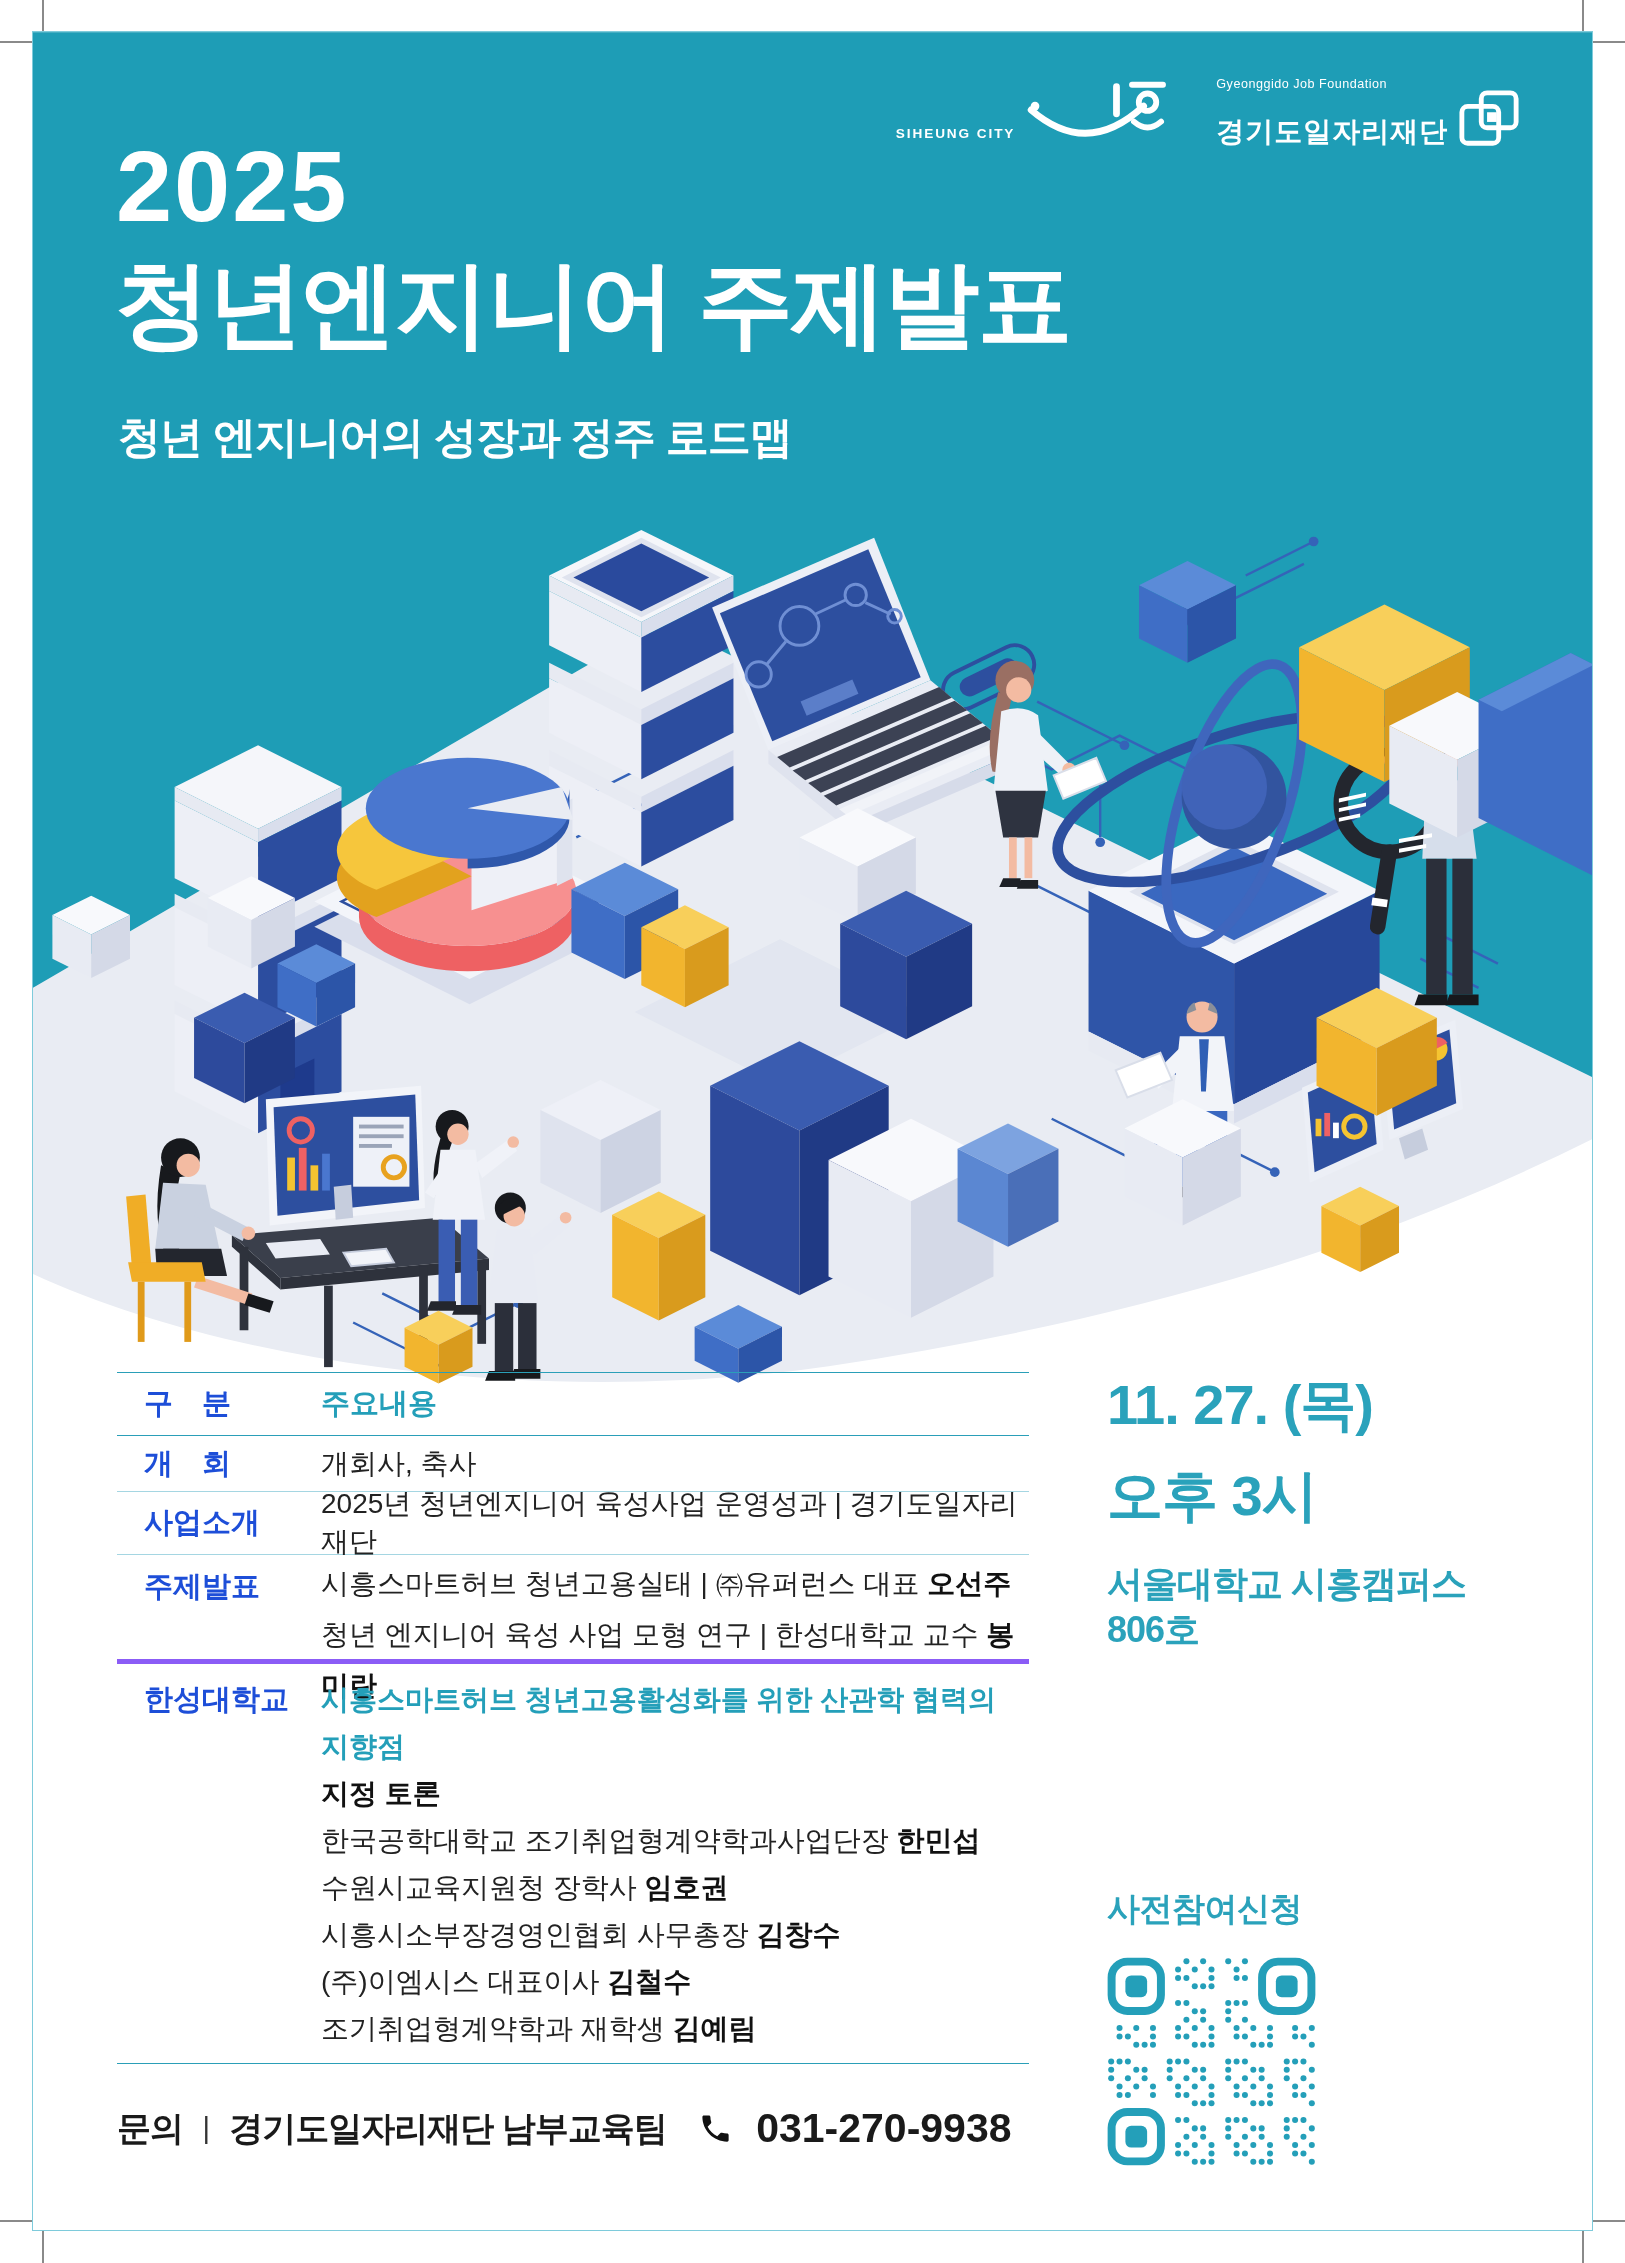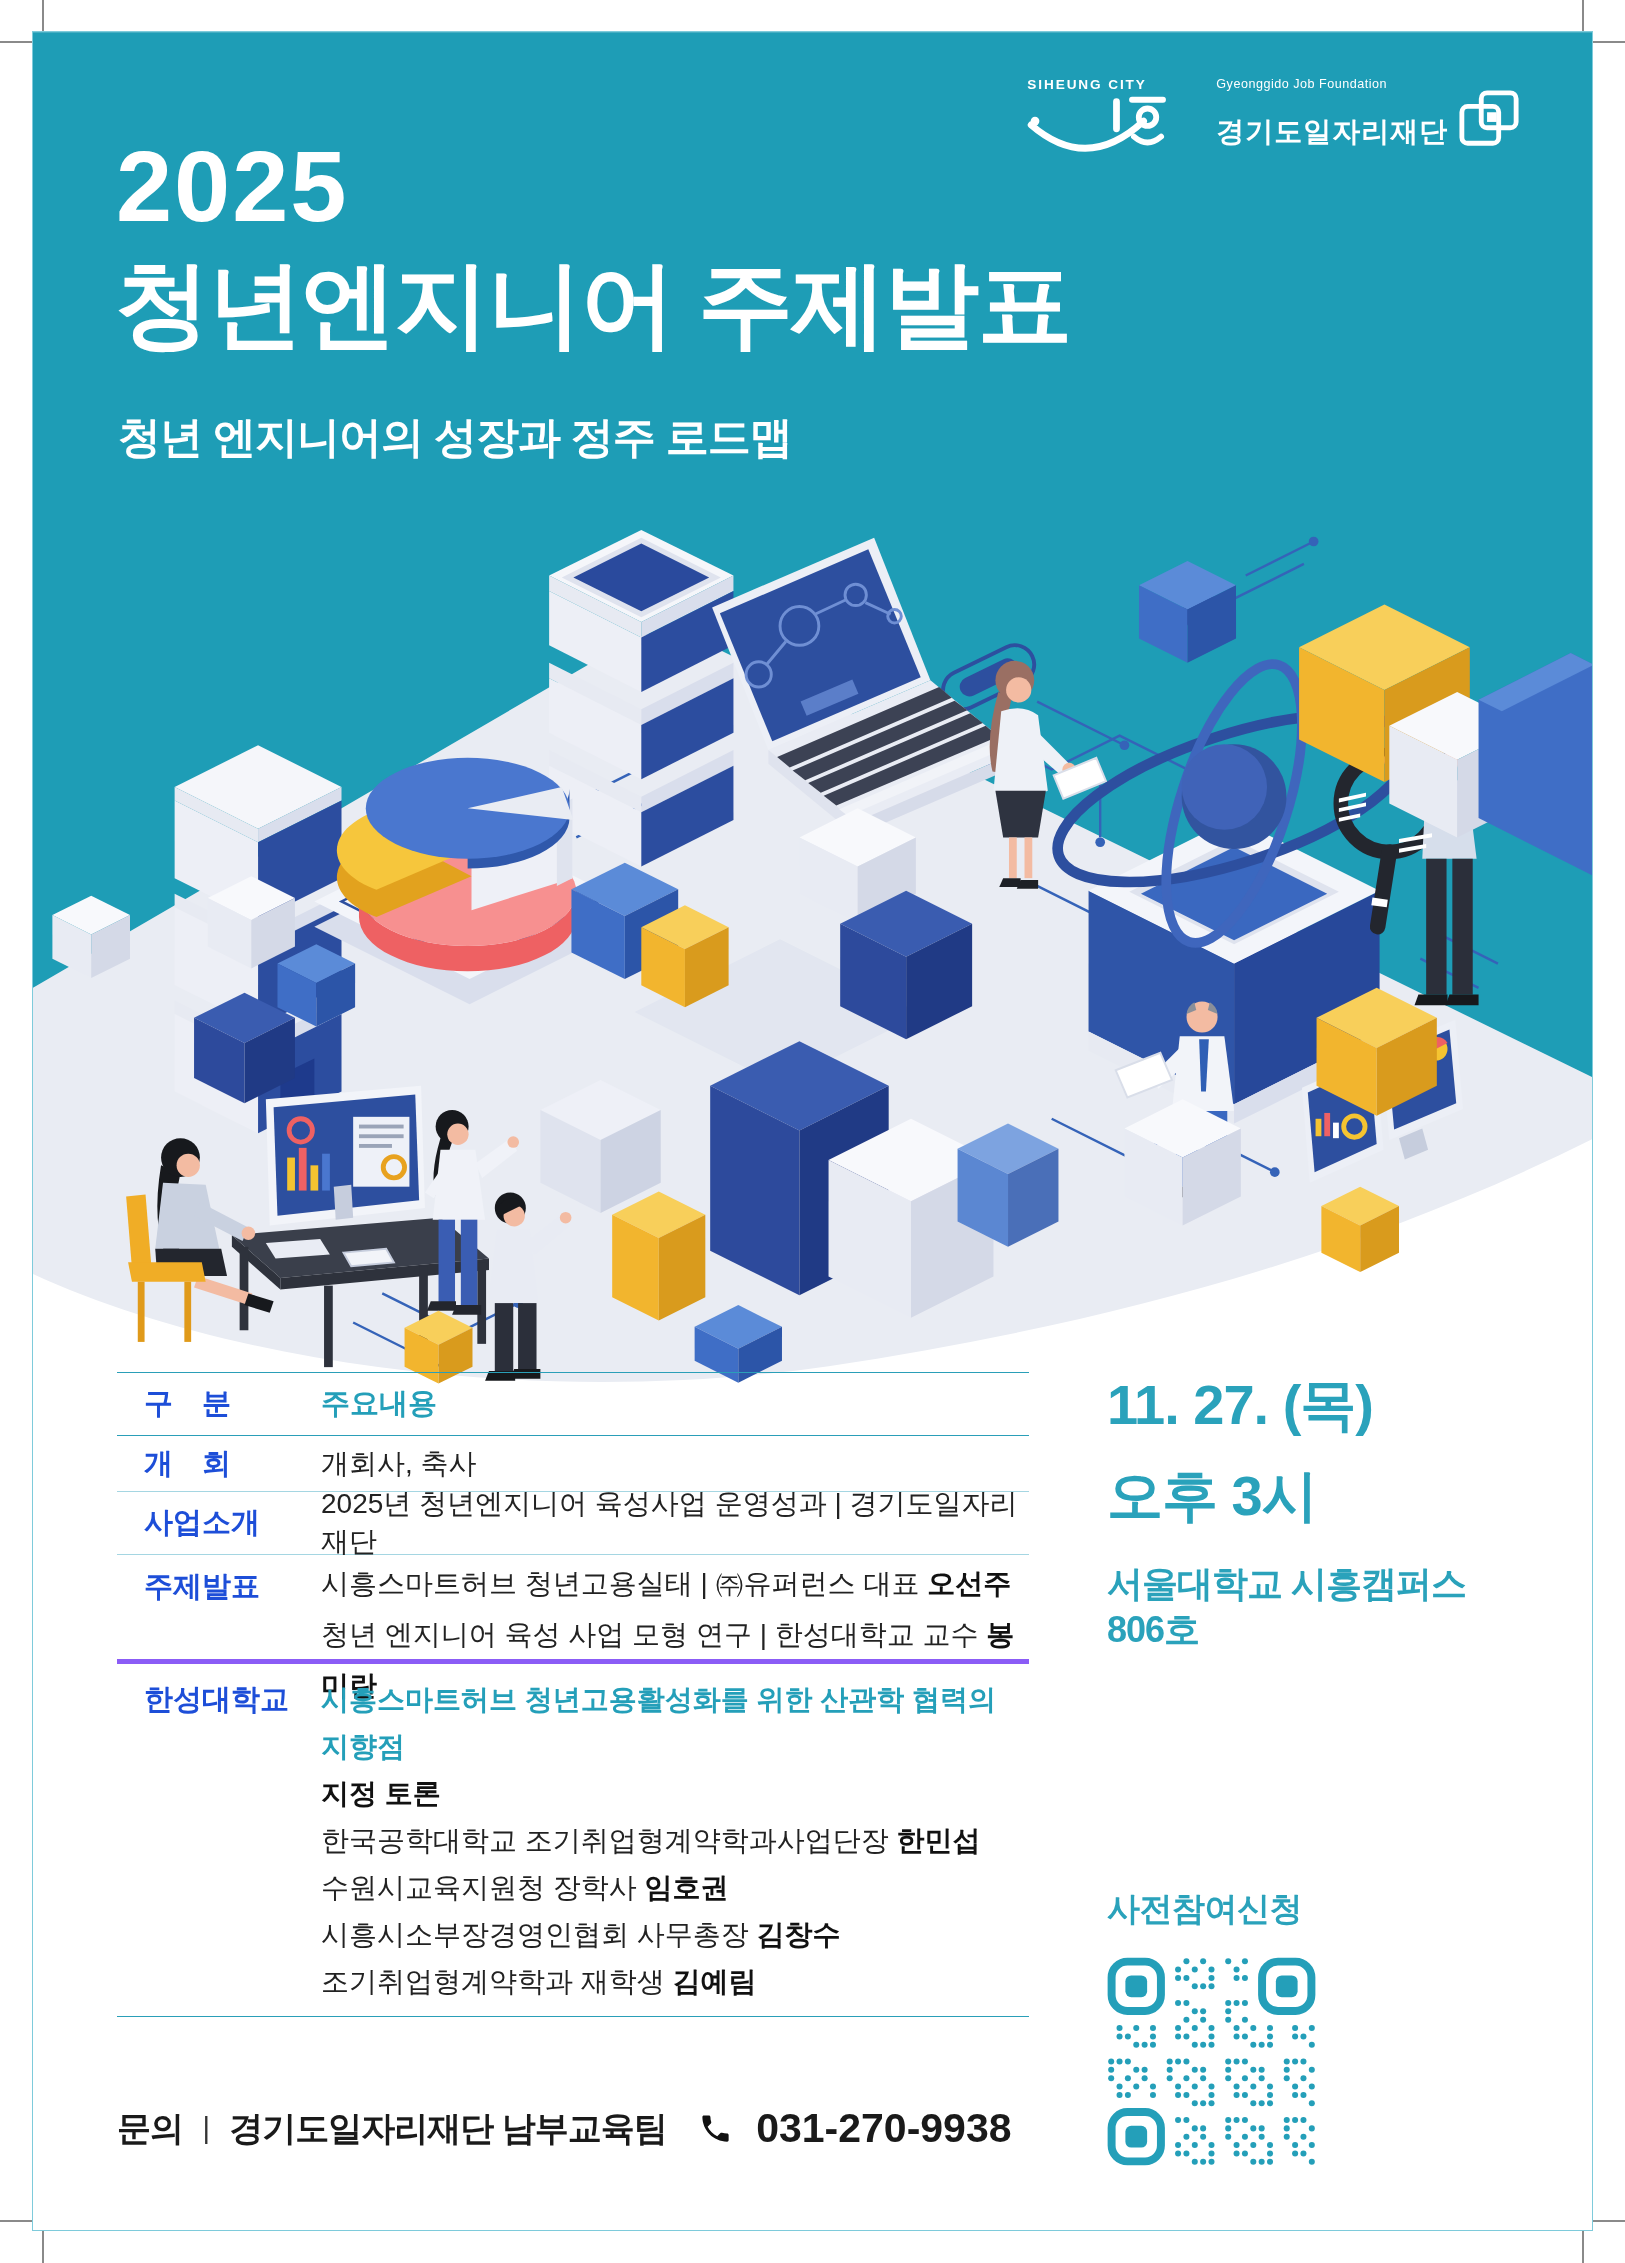--- a/index.html
+++ b/index.html
@@ -11,21 +11,21 @@
   svg.scene{position:absolute;left:0;top:0;z-index:0;}
 
   
   .hero-year{position:absolute;left:83px;top:97px;z-index:2;color:#fff;
              font-size:101px;font-weight:900;letter-spacing:1.9px;}
   .hero-title{position:absolute;left:82px;top:210px;z-index:2;color:#fff;
               font-size:95px;font-weight:900;letter-spacing:-1.9px;white-space:nowrap;}
   .hero-subtitle{position:absolute;left:85px;top:377px;z-index:2;color:#fff;
                  font-size:43px;font-weight:600;letter-spacing:-1px;white-space:nowrap;}
   .logos{position:absolute;top:45px;right:72px;z-index:2;display:flex;gap:43px;align-items:flex-start;}
-  .logo{display:flex;flex-direction:column;align-items:flex-start;color:#fff;}
+  .logo{display:flex;flex-direction:row;align-items:flex-end;color:#fff;gap:12px;}
   .logo .cap{font-size:13.6px;letter-spacing:1.9px;font-weight:600;}
   .logo2{display:flex;align-items:flex-end;gap:9.7px;color:#fff;}
   .logo2 .col{display:flex;flex-direction:column;}
   .logo2 .cap{font-size:12.6px;letter-spacing:0.5px;font-weight:400;margin-bottom:22px;}
   .logo2 .nm{font-size:28px;font-weight:800;letter-spacing:1px;}
 
   
   .table{position:absolute;left:84px;top:1340px;width:912px;z-index:2;
          border-bottom:1px solid #2a9fb8;}
   .thead{display:flex;align-items:center;height:62px;border-top:1.9px solid #2a9fb8;
@@ -520,20 +520,21 @@
             </div>
           </div>
           <div class="trow r4">
             <div class="tlabel">한성대학교</div>
             <div class="tcontent">
               <div class="tline"><span class="b accent">시흥스마트허브 청년고용활성화를 위한 산관학 협력의 지향점</span></div>
               <div class="tline"><span class="b">지정 토론</span></div>
               <div class="tline"><span>한국공학대학교 조기취업형계약학과사업단장 </span><span class="b">한민섭</span></div>
               <div class="tline"><span>수원시교육지원청 장학사 </span><span class="b">임호권</span></div>
               <div class="tline"><span>시흥시소부장경영인협회 사무총장 </span><span class="b">김창수</span></div>
+              <div class="tline"><span>(주)이엠시스 대표이사 </span><span class="b">김철수</span></div>
               <div class="tline"><span>조기취업형계약학과 재학생 </span><span class="b">김예림</span></div>
             </div>
           </div>
         </div>
     </div>
 
     <div class="schedule">
       <div class="xl">11. 27. (목)</div>
       <div class="xl xl2">오후 3시</div>
       <div class="lg lg1">서울대학교 시흥캠퍼스</div>

